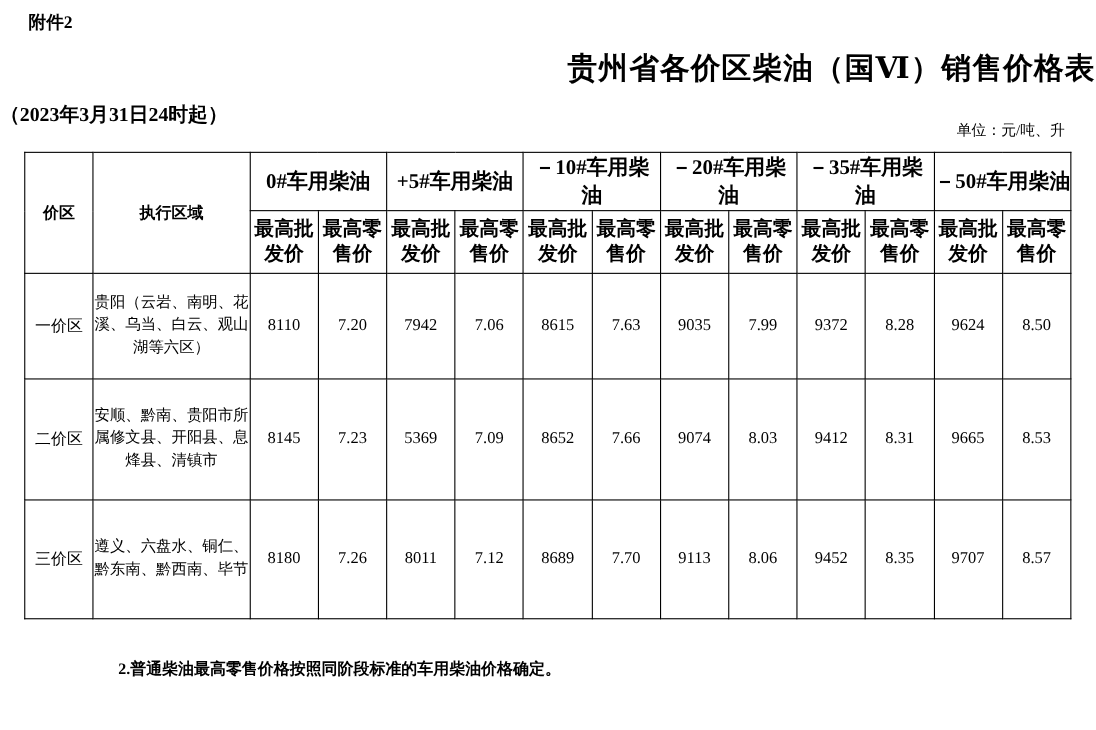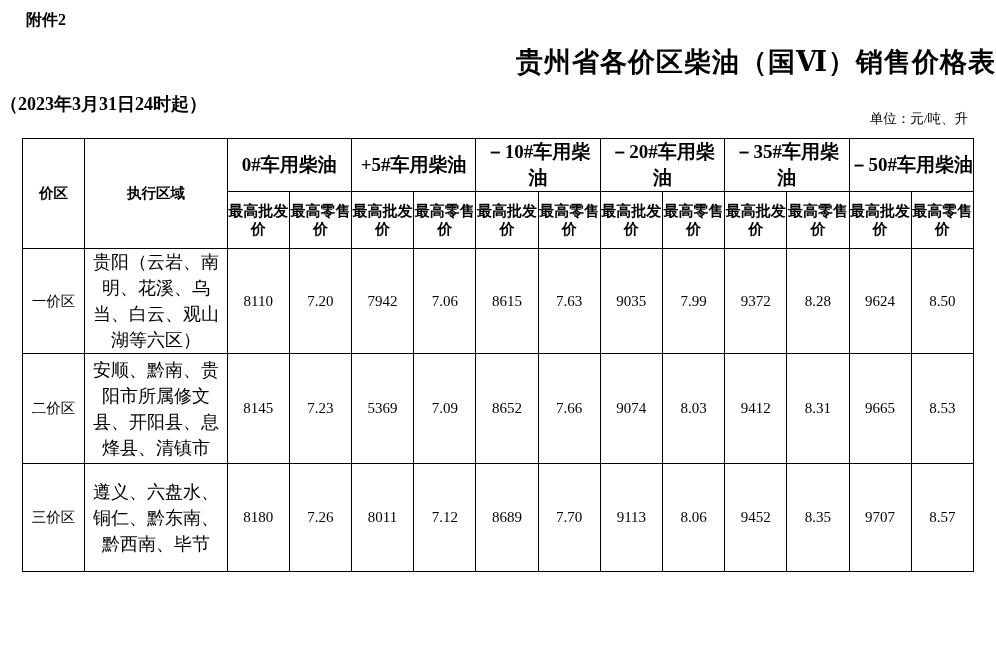--- a/index.html
+++ b/index.html
@@ -73,31 +73,31 @@
   }
   .hdr-zone, .hdr-area {
     font-size: 14.5px;
     margin-left: 12px;
   }
   .hdr-fuel {
     font-size: 19px;
     height: 30px;
   }
   .hdr-sub {
-    font-size: 15px;
+    font-size: 18px;
     line-height: 1.22;
     height: 56px;
     padding: 0 2px;
   }
   td.zone-cell {
     font-size: 14.5px;
     margin-top: 37px;
   }
   td.area-cell {
-    font-size: 18px;
+    font-size: 14px;
     line-height: 1.45;
     padding: 6px 8px;
   }
   td.num-cell {
     font-size: 15px;
   }
   .col-zone { width: 62px; }
   .col-area { width: 142px; }
   .col-num  { width: 62px; }
   .notes {
@@ -222,15 +222,16 @@
         <td class="num-cell">8.06</td>
         <td class="num-cell">9452</td>
         <td class="num-cell">8.35</td>
         <td class="num-cell">9707</td>
         <td class="num-cell">8.57</td>
       </tr>
     </tbody>
   </table>
 
   <div class="notes">
+    <div class="note-line"><span style="visibility:hidden">说明：</span><span>2.普通柴油最高零售价格按照同阶段标准的车用柴油价格确定。</span></div>
   </div>
 
 </div>
 
 </body></html>

